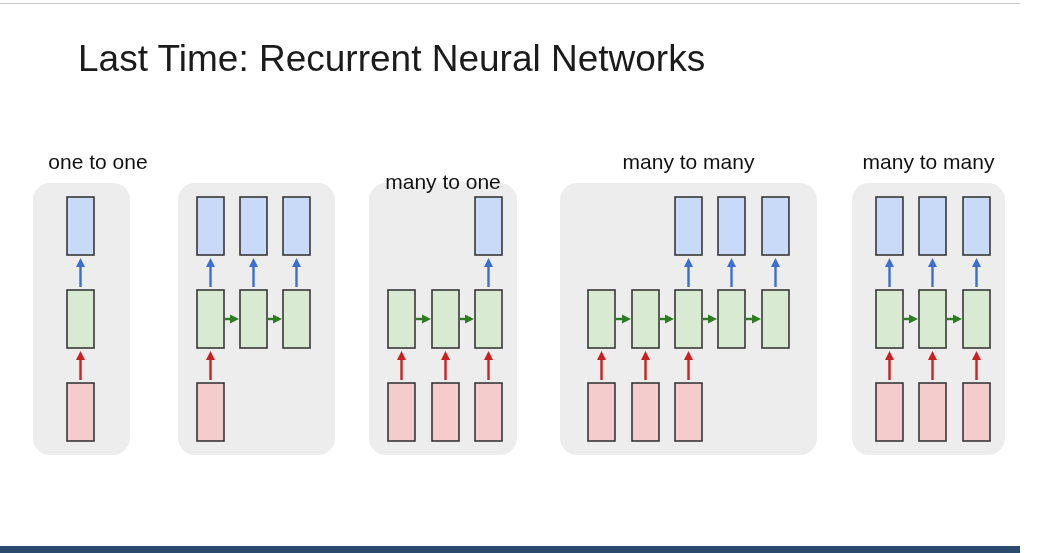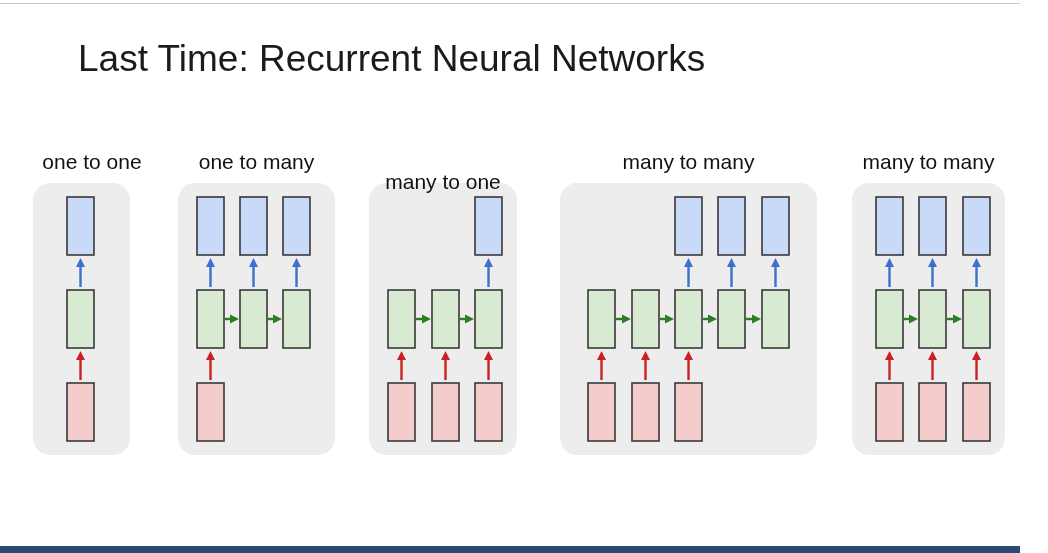--- a/index.html
+++ b/index.html
@@ -146,21 +146,20 @@
         <rect x="876" y="383" width="27" height="58" fill="#f5cccc" stroke="#373737" stroke-width="1.6"></rect>
         <line x1="889.5" y1="380" x2="889.5" y2="359" stroke="#cc2020" stroke-width="2.4"></line>
         <polygon points="885,360 894,360 889.5,351" fill="#cc2020"></polygon>
         <rect x="919" y="383" width="27" height="58" fill="#f5cccc" stroke="#373737" stroke-width="1.6"></rect>
         <line x1="932.5" y1="380" x2="932.5" y2="359" stroke="#cc2020" stroke-width="2.4"></line>
         <polygon points="928,360 937,360 932.5,351" fill="#cc2020"></polygon>
         <rect x="963" y="383" width="27" height="58" fill="#f5cccc" stroke="#373737" stroke-width="1.6"></rect>
         <line x1="976.5" y1="380" x2="976.5" y2="359" stroke="#cc2020" stroke-width="2.4"></line>
         <polygon points="972,360 981,360 976.5,351" fill="#cc2020"></polygon>
       </svg>
-      <div class="diagram-label" style="left: 92px; text-align: center;">one to one</div>
-      <div class="diagram-label" style="left: 256.5px;">one to many</div>
+      <div class="diagram-label" style="left: 98px; text-align: center;">one to one</div>
       <div class="diagram-label" style="left: 443px; margin-top: 20px;">many to one</div>
       <div class="diagram-label" style="left: 688.5px;">many to many</div>
       <div class="diagram-label" style="left: 928.5px;">many to many</div>
     </div>
   <div class="right-line"></div>
   <div class="bottom-bar"></div>
 </div>
 
 </body></html>

